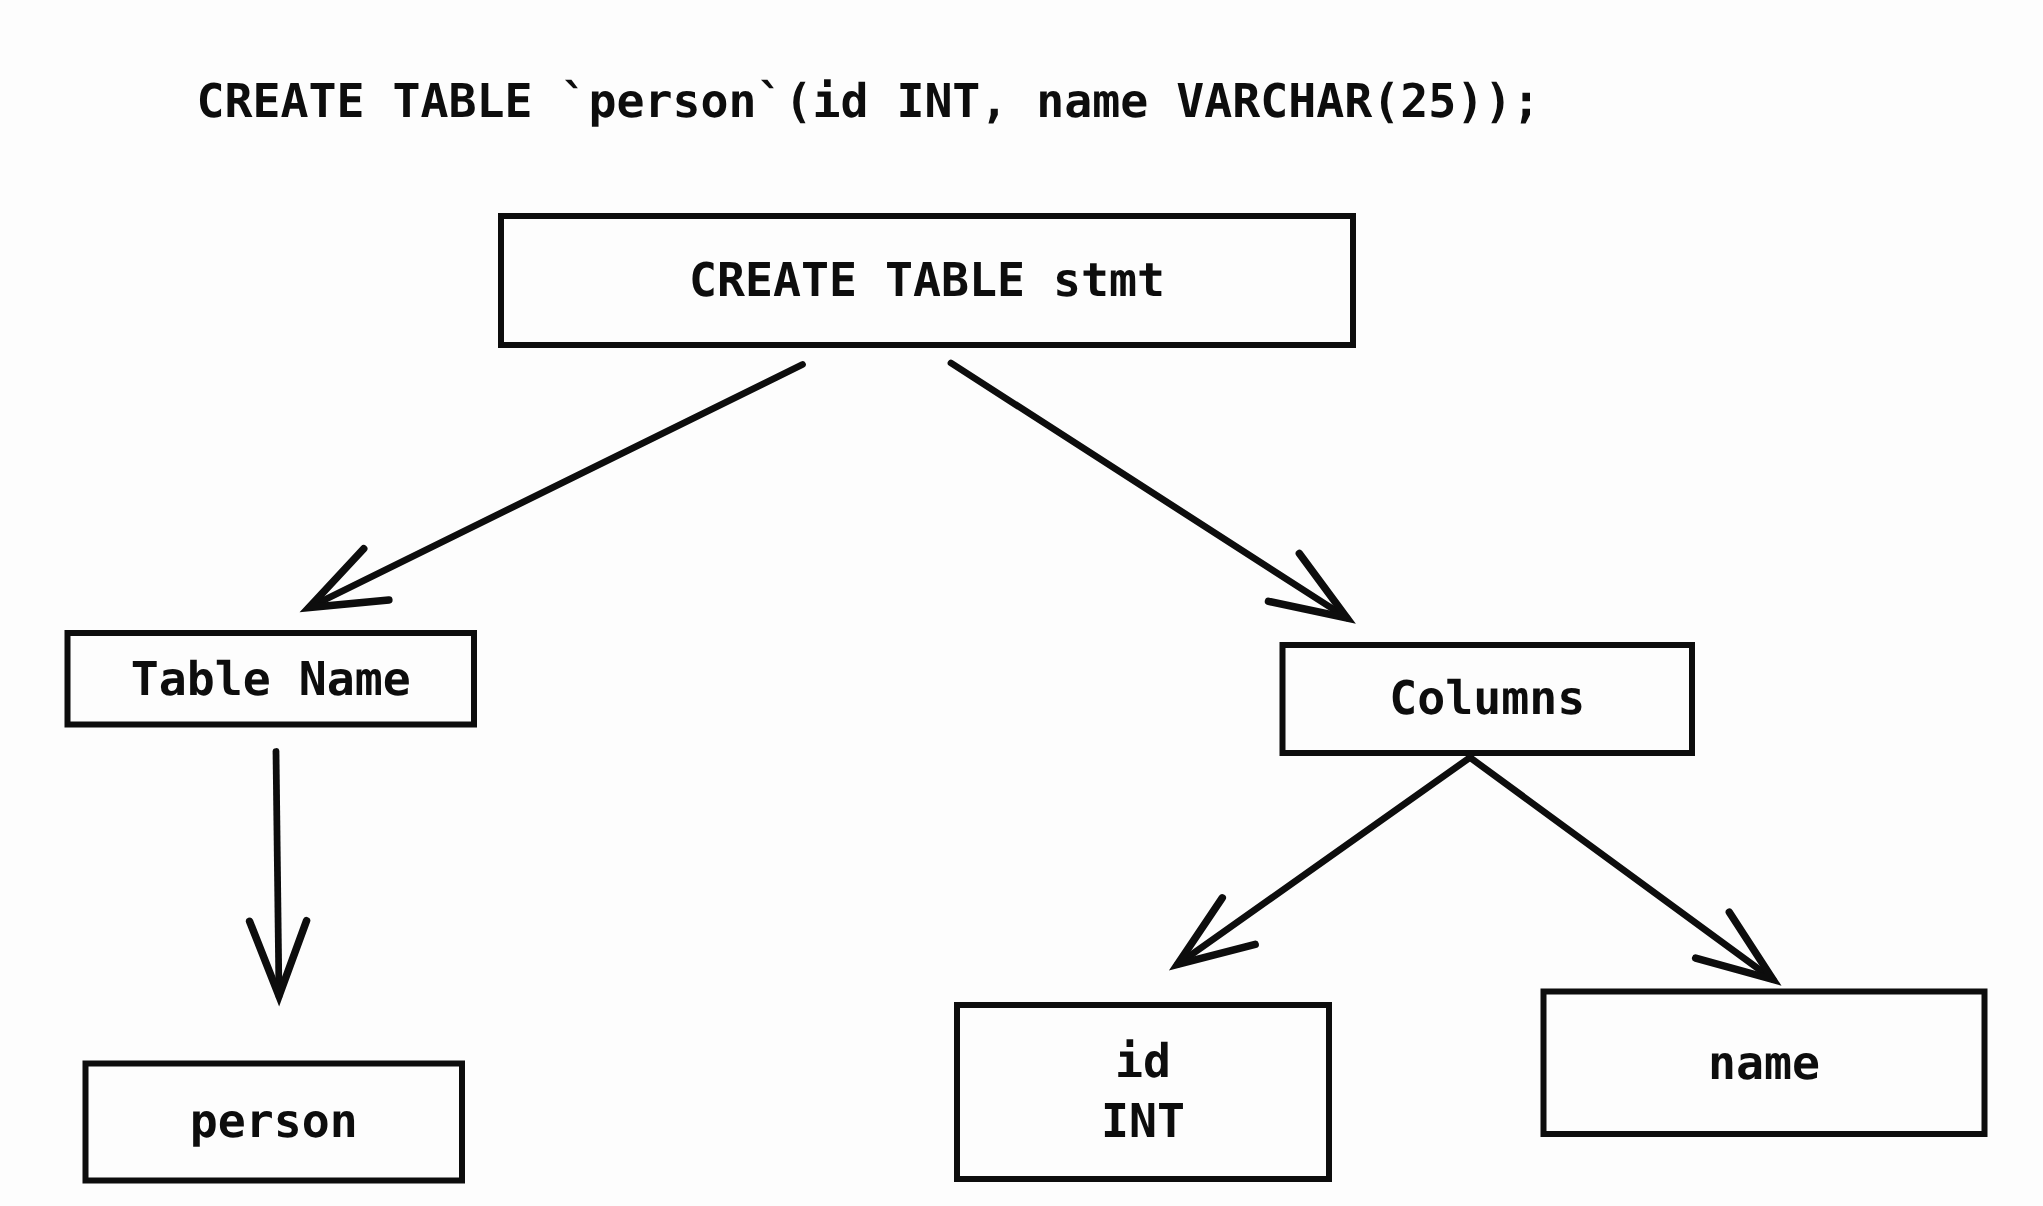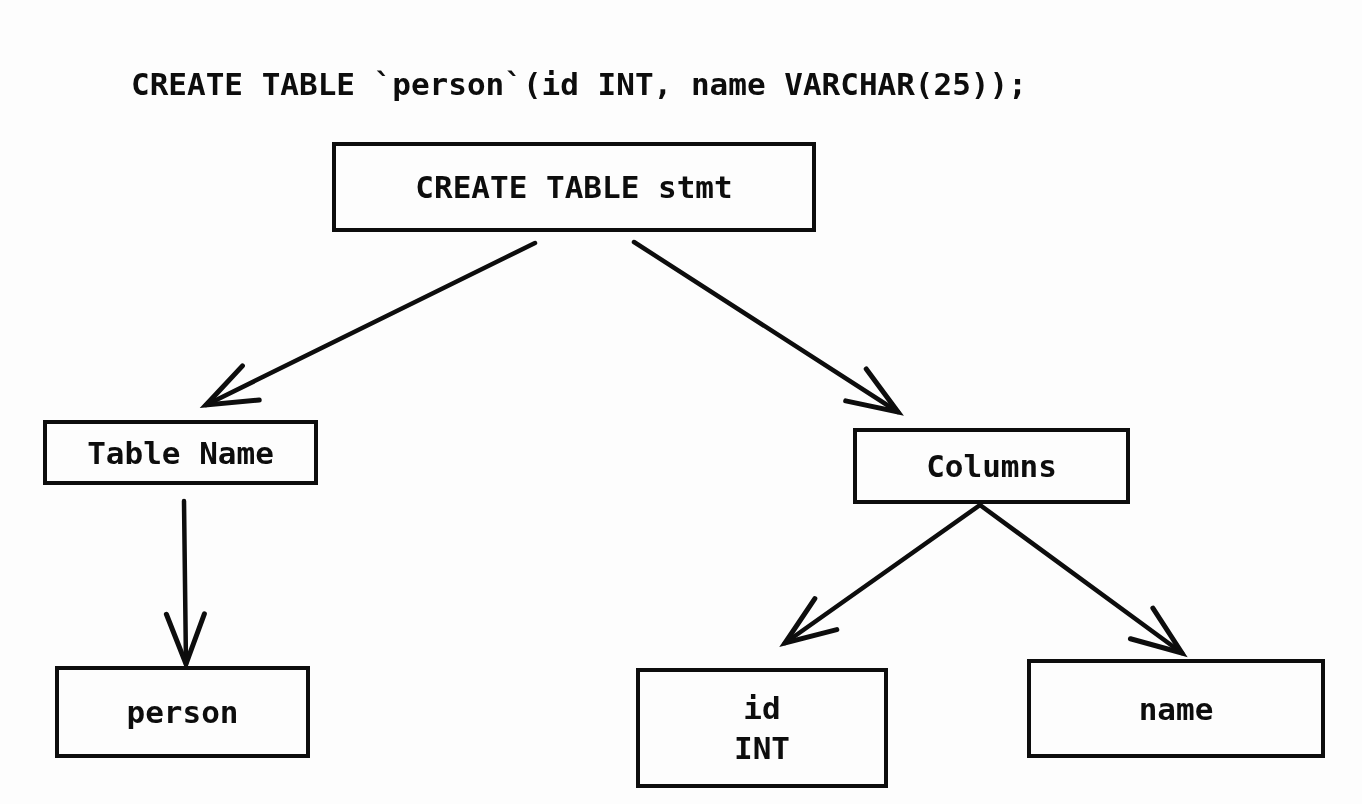--- a/index.html
+++ b/index.html
@@ -16,21 +16,21 @@
     position:relative;
     width:1362px;
     height:804px;
     background:var(--bg-color);
     overflow:hidden;
     color:var(--line-color);
   }
   .code-line{
     position:absolute;
     left:131px;
-    top:66px;
+    top:50px;
     font-size:31px;
     font-weight:bold;
     letter-spacing:0;
     white-space:pre;
     color:var(--line-color);
   }
   .node{
     position:absolute;
     box-sizing:border-box;
     border:4px solid var(--line-color);
@@ -38,24 +38,24 @@
     display:flex;
     flex-direction:column;
     align-items:center;
     justify-content:center;
     font-size:31px;
     font-weight:bold;
     line-height:40px;
     text-align:center;
     white-space:pre;
   }
-  .node-root      {left:332px; top:142px; width:484px; height:90px;}
+  .node-root      {left:332px; top:142px; width:572px; height:90px;}
   .node-tablename {left:43px;  top:420px; width:275px; height:65px;}
   .node-columns   {left:853px; top:428px; width:277px; height:76px;}
-  .node-person    {left:55px;  top:666px; width:255px; height:92px;text-align:right;}
+  .node-person    {left:55px;  top:707px; width:255px; height:82px;text-align:right;}
   .node-id        {left:636px; top:668px; width:252px; height:120px;}
   .node-name      {left:1027px;top:659px; width:298px; height:99px;}
   .edges-layer{
     position:absolute;
     left:0; top:0;
     width:1362px;
     height:804px;
     pointer-events:none;
   }
   .edges-layer line{

